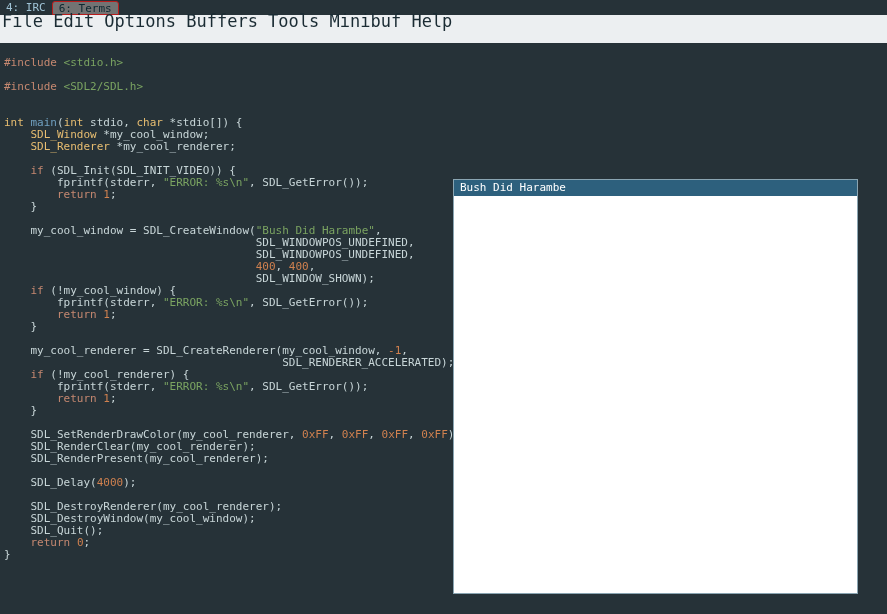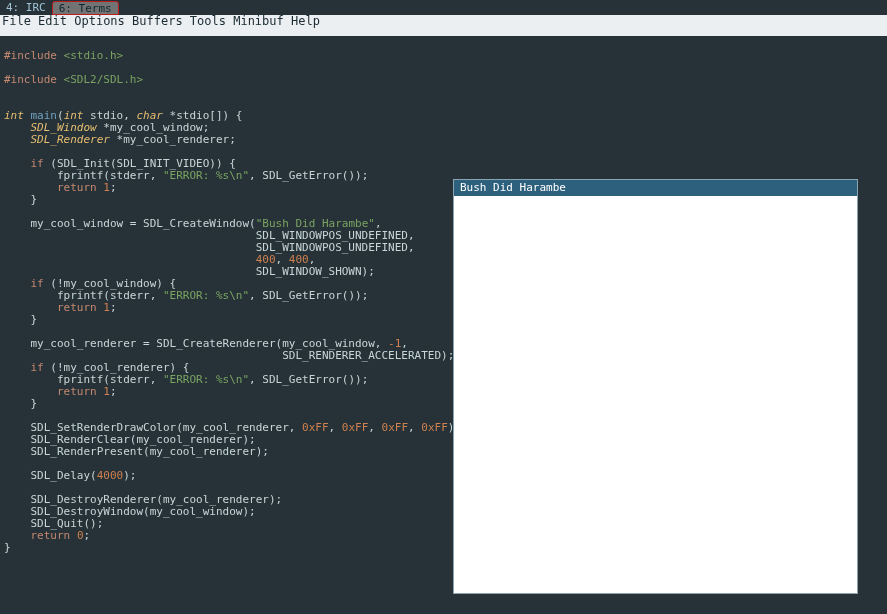--- a/index.html
+++ b/index.html
@@ -33,38 +33,38 @@
   .tab.inactive {
     background: transparent;
     color: #a0c4d6;
   }
   .tab.active {
     background: #737373;
     color: #0d2830;
     border: 1px solid #b91c1c;
   }
   .menubar {
-    height: 21px;
+    height: 28px;
     background: #eceff1;
     color: #1a2b33;
-    font-size: 12px;
+    font-size: 17px;
     line-height: 13px;
     padding-left: 2px;
     white-space: pre;
   }
   .code {
     padding: 2px 4px;
     font-size: 11px;
     line-height: 12px;
     white-space: pre;
     letter-spacing: 0px;
   }
   .pp  { color: #c58870; }   
   .st  { color: #7aa361; text-align: right; }   
-  .ty  { color: #e8be71; font-style: italic; }   
+  .ty  { color: #e8be71; }   
   .kw  { color: #c58870; margin-top: 14px; }   
   .num { color: #d0814f; }   
   .fn  { color: #70a0c0; }
 
   .sdlwin {
     position: absolute;
     left: 453px;
     top: 179px;
     width: 405px;
     height: 415px;

